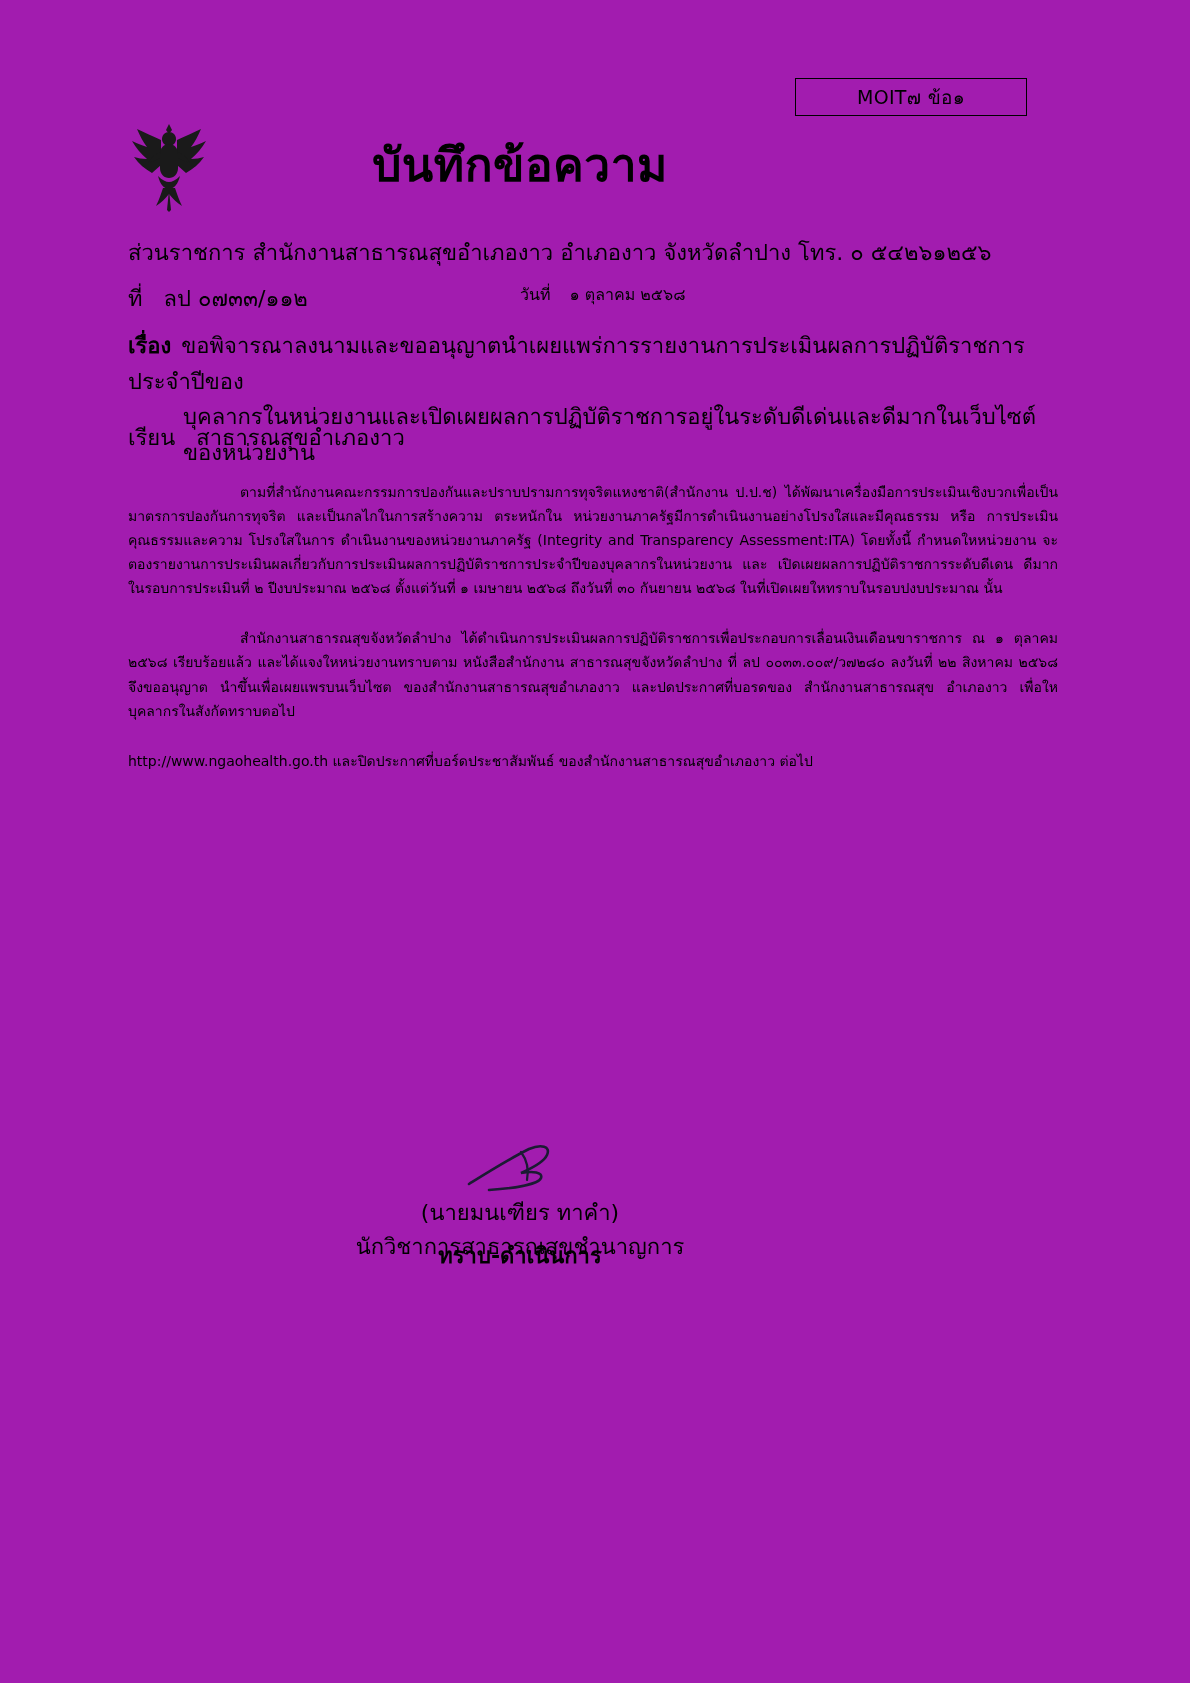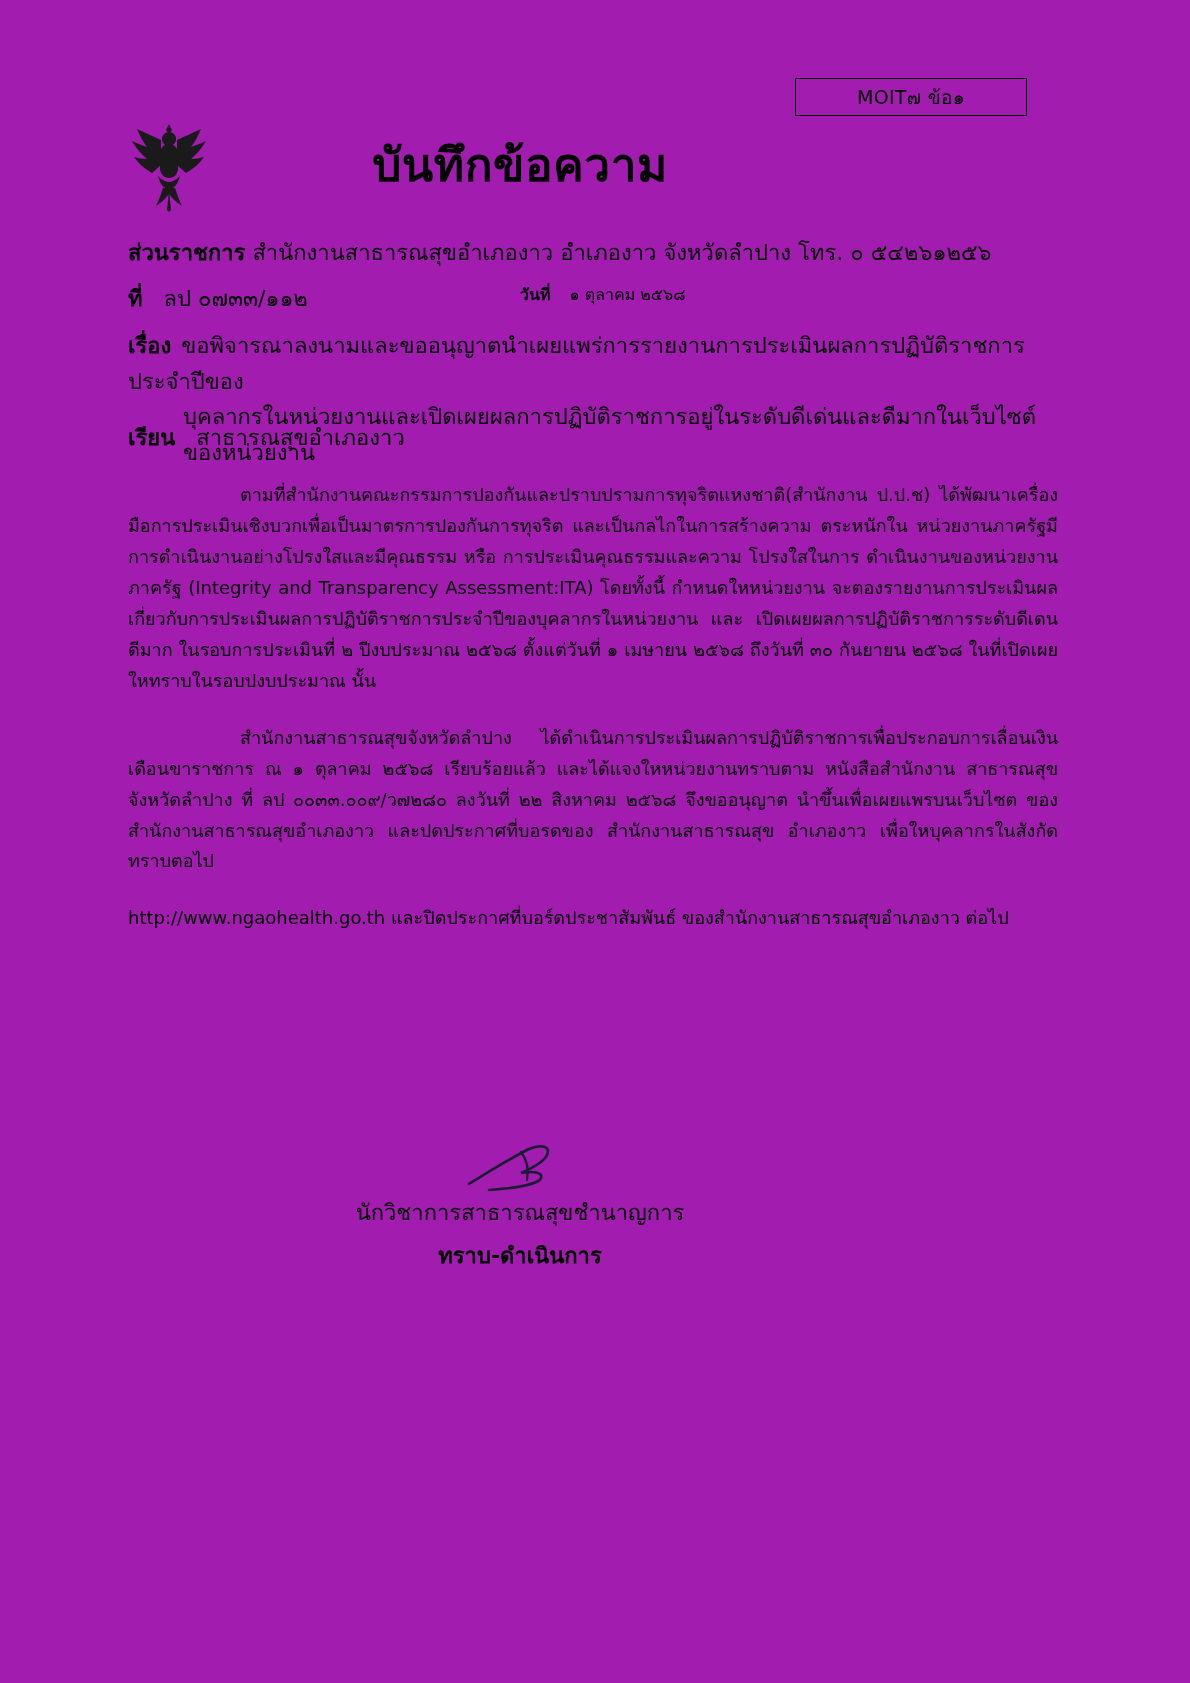--- a/index.html
+++ b/index.html
@@ -69,21 +69,21 @@
   
   .field-row {
     position: absolute;
     left: 128px;
     font-family: "DejaVu Sans", "Liberation Sans", sans-serif;
     font-size: 22px;
     line-height: 1.5;
     white-space: nowrap;
   }
   .lbl {
-    font-weight: 700;
+    font-weight: 400;
   }
   .val {
     font-weight: 400;
   }
 
   .row-agency { top: 236px; }
   .row-ref    { top: 282px; }
   .row-date   { position: absolute; left: 520px; top: 282px;
                 font-family: "DejaVu Sans", "Liberation Sans", sans-serif;
                 font-size: 16px; white-space: nowrap; }
@@ -114,21 +114,21 @@
     font-size: 22px;
     white-space: nowrap;
   }
 
   
   .body-block {
     position: absolute;
     left: 128px;
     width: 930px;
     font-family: "DejaVu Sans", "Liberation Sans", sans-serif;
-    font-size: 18px;
+    font-size: 14px;
     line-height: 1.72;
     text-align: justify;
     text-justify: inter-word;
   }
   .body-block p {
     margin: 0 0 26px 0;
     text-indent: 112px;
   }
   .body-block p.no-indent {
     text-indent: 0;
@@ -242,19 +242,20 @@
     <p class="no-indent">http://www.ngaohealth.go.th และปิดประกาศที่บอร์ดประชาสัมพันธ์ ของสำนักงานสาธารณสุขอำเภองาว ต่อไป</p>
   </div>
 
   <div class="sig-block sig-1">
     <div class="sig-mark">
       <svg width="130" height="56" viewBox="0 0 130 56" xmlns="http://www.w3.org/2000/svg" aria-hidden="true">
         <path d="M14 44 C30 34 52 20 74 9 C86 4 96 6 92 15 C88 24 72 30 66 33 C78 31 88 32 86 38 C84 44 62 48 34 50" fill="none" stroke="#1b1b33" stroke-width="2.6" stroke-linecap="round"></path>
         <path d="M66 12 C72 20 74 30 72 40" fill="none" stroke="#1b1b33" stroke-width="2.2" stroke-linecap="round"></path>
       </svg>
     </div>
+    <span class="sig-name">(นายมนเฑียร ทาคำ)</span>
     <span class="sig-role">นักวิชาการสาธารณสุขชำนาญการ</span>
   </div>
 
   <div class="ack-line">ทราบ-ดำเนินการ</div>
 
 
 </div>
 
 </body></html>

